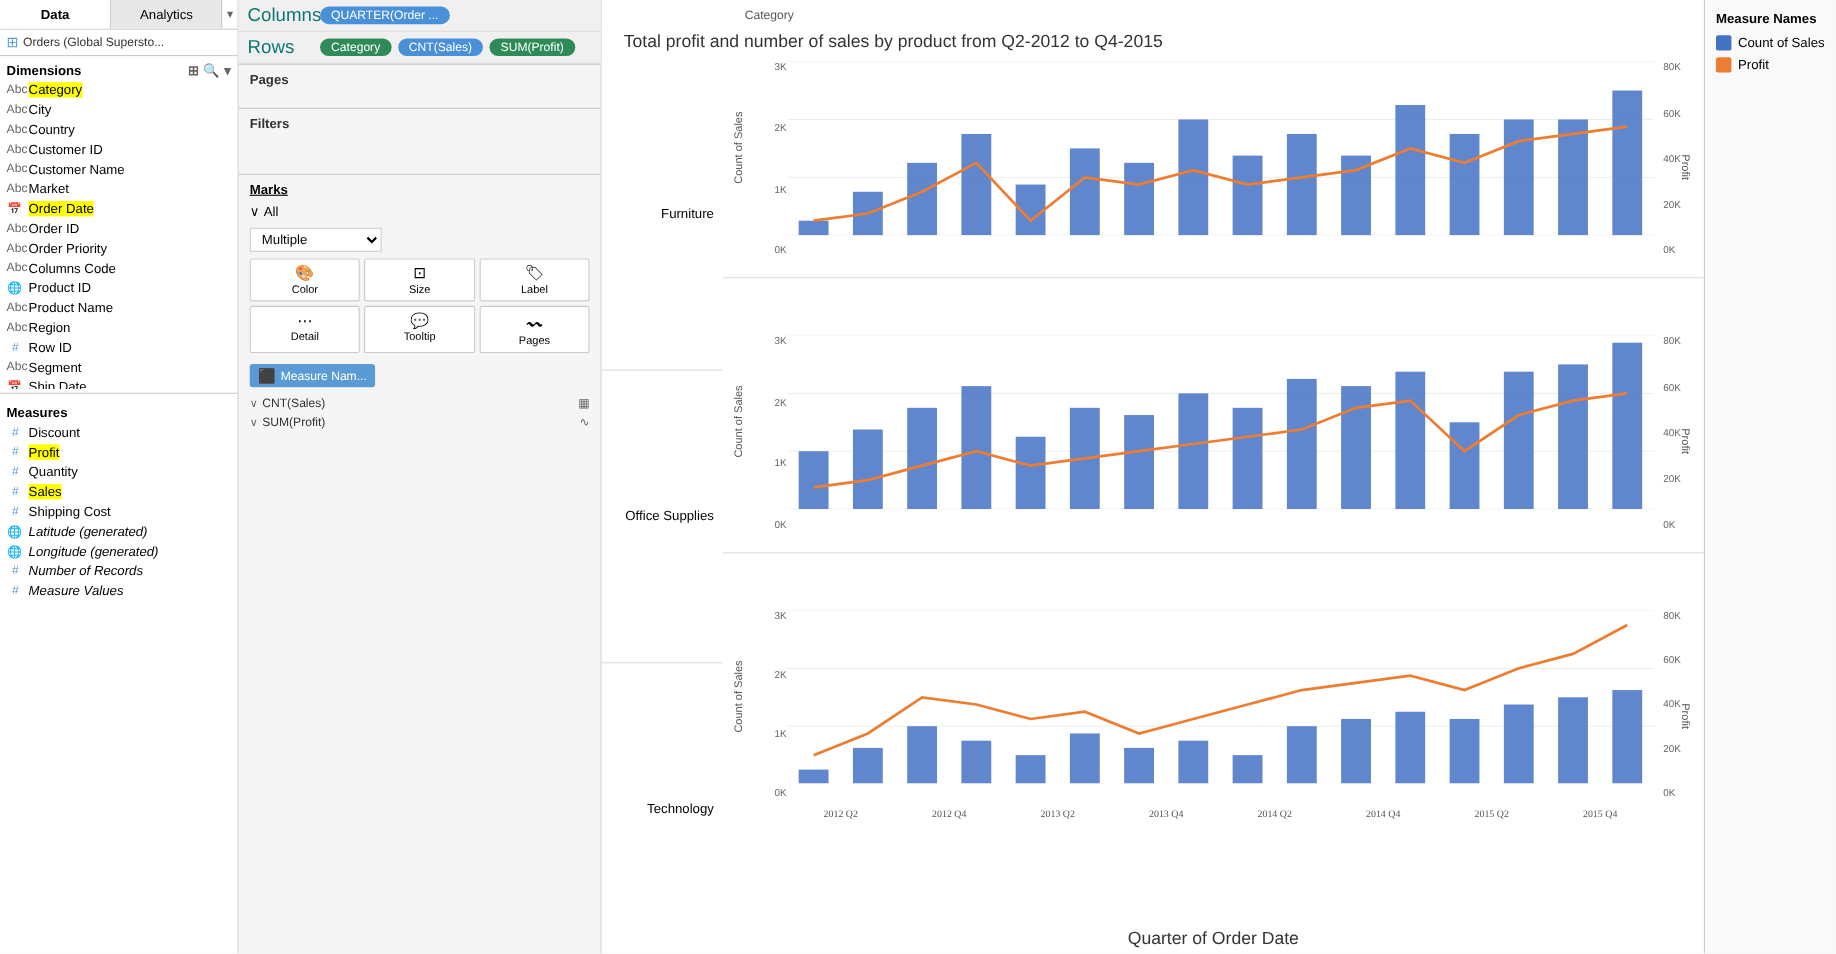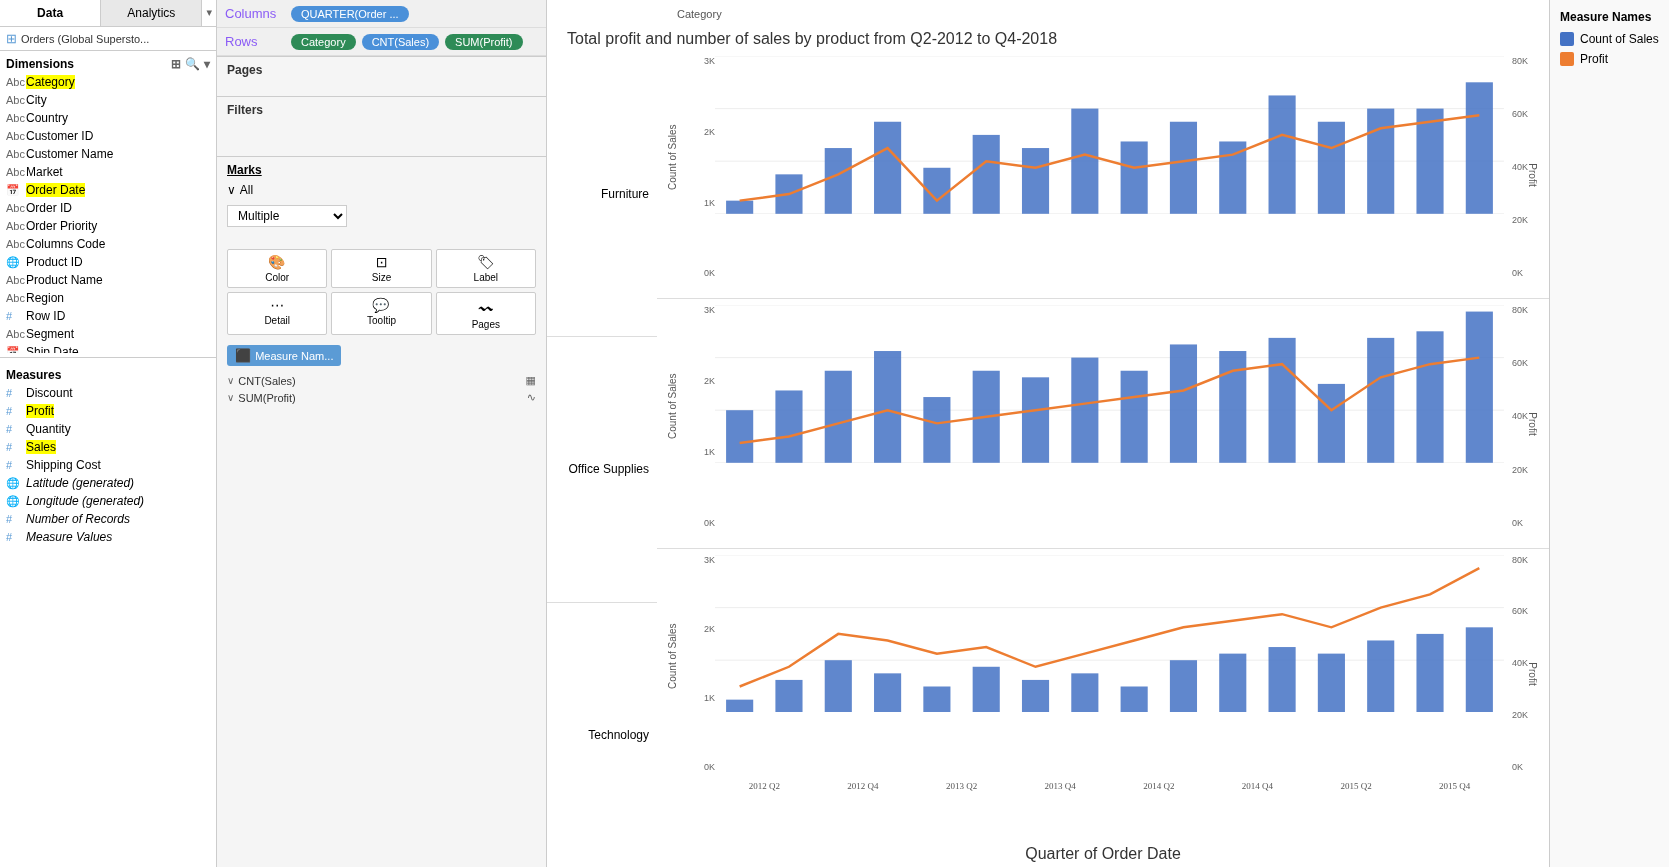--- a/index.html
+++ b/index.html
@@ -10,53 +10,53 @@
     #tab-bar { display: flex; border-bottom: 1px solid #ccc; }
     .tab { flex: 1; padding: 6px 8px; font-size: 12px; cursor: pointer; text-align: center; background: #e8e8e8; border-right: 1px solid #ccc; }
     .tab.active { background: #fff; font-weight: bold; }
     #data-source-row { display: flex; align-items: center; padding: 4px 6px; border-bottom: 1px solid #ccc; font-size: 11px; color: #333; }
     #data-source-row .ds-icon { margin-right: 4px; color: #5b9bd5; font-size: 13px; }
     
     .section-header { padding: 6px 6px 2px 6px; font-weight: bold; font-size: 12px; display: flex; align-items: center; justify-content: space-between; }
     .section-header .icons { display: flex; gap: 4px; color: #666; }
     
     .field-list { overflow-y: auto; }
-    .field-item { display: flex; align-items: center; padding: 2px 6px; cursor: pointer; white-space: nowrap; }
+    .field-item { display: flex; align-items: center; padding: 2px 6px; cursor: pointer; white-space: nowrap; text-align: center; }
     .field-icon { width: 16px; font-size: 11px; color: #5b9bd5; margin-right: 4px; flex-shrink: 0; }
     .field-icon.abc { color: #666; }
     .field-icon.hash { color: #5b9bd5; }
     .field-icon.globe { color: #5b9bd5; }
     .field-icon.calendar { color: #5b9bd5; }
     .field-label { font-size: 12px; }
     .field-label.highlighted-yellow { background: yellow; }
     .field-label.italic { font-style: italic; }
     
     .divider { height: 1px; background: #ccc; margin: 4px 0; }
 
     
     #middle-panel { width: 330px; background: #f5f5f5; border-right: 1px solid #ccc; display: flex; flex-direction: column; }
     
     
     #toolbar { background: #f0f0f0; border-bottom: 1px solid #ccc; padding: 0; }
     .toolbar-row { display: flex; align-items: center; padding: 4px 8px; gap: 6px; border-bottom: 1px solid #ddd; min-height: 28px; }
-    .toolbar-label { color: #8b5cf6; font-size: 13px; width: 60px; }
+    .toolbar-label { color: #0f766e; font-size: 17px; width: 60px; }
     .pill { display: inline-flex; align-items: center; background: #4a90d9; color: white; border-radius: 10px; padding: 2px 10px; font-size: 11px; cursor: pointer; }
     .pill.green { background: #2e8b57; }
     
     
     #pages-section { padding: 6px 10px; border-bottom: 1px solid #ccc; min-height: 40px; }
     #filters-section { padding: 6px 10px; border-bottom: 1px solid #ccc; min-height: 60px; }
     .section-title { font-size: 12px; font-weight: bold; color: #333; margin-bottom: 4px; }
     
     
     #marks-section { padding: 6px 10px; flex: 1; }
     .marks-header { display: flex; align-items: center; justify-content: space-between; margin-bottom: 6px; }
     .marks-label { font-size: 12px; font-weight: bold; text-decoration: underline; }
     .marks-all-label { display: flex; align-items: center; gap: 4px; font-size: 12px; margin-bottom: 8px; }
-    .marks-dropdown { display: flex; align-items: center; margin-bottom: 22px; }
+    .marks-dropdown { display: flex; align-items: center; margin-bottom: 6px; }
     .marks-select { border: 1px solid #ccc; background: white; padding: 2px 6px; font-size: 12px; width: 120px; }
     .marks-grid { display: grid; grid-template-columns: repeat(3, 1fr); gap: 4px; margin-bottom: 6px; }
     .mark-btn { display: flex; flex-direction: column; align-items: center; padding: 4px; border: 1px solid #ccc; background: white; cursor: pointer; font-size: 10px; border-radius: 2px; }
     .mark-icon { font-size: 14px; margin-bottom: 2px; }
     .measure-name-pill { background: #5b9bd5; color: white; padding: 3px 8px; border-radius: 3px; font-size: 11px; display: inline-flex; align-items: center; gap: 4px; cursor: pointer; margin-top: 4px; }
     
     .sub-marks { margin-top: 6px; }
     .sub-mark-row { display: flex; align-items: center; gap: 4px; padding: 2px 0; font-size: 11px; cursor: pointer; }
     .sub-mark-label { font-size: 11px; color: #333; }
     .sub-mark-icon { font-size: 10px; color: #666; }
@@ -308,37 +308,37 @@
     </div>
   </div>
 </div>
 
 <div id="main-area">
 
   <div style="padding:8px 0 0 130px;font-size:11px;color:#555;">
     <span>Category</span>
   </div>
 
-  <div id="chart-title">Total profit and number of sales by product from Q2-2012 to Q4-2018</div>
+  <div id="chart-title">Total profit and number of sales by product from Q2-2012 to Q4-2015</div>
 
   <div id="chart-container">
 
     <div style="width:110px;display:flex;flex-direction:column;padding-top:10px;">
       <div style="flex:1;display:flex;align-items:center;justify-content:flex-end;padding-right:8px;font-size:12px;border-bottom:1px solid #ddd;padding-bottom:10px;">
         <span>Furniture</span>
       </div>
       <div style="flex:1;display:flex;align-items:center;justify-content:flex-end;padding-right:8px;font-size:12px;border-bottom:1px solid #ddd;text-align:right;">
         <span style="line-height:1.3;">Office Supplies</span>
       </div>
       <div style="flex:1;display:flex;align-items:center;justify-content:flex-end;padding-right:8px;font-size:12px;">
         <span>Technology</span>
       </div>
     </div>
 
-    <div style="flex:1;display:flex;flex-direction:column;overflow:hidden;">
+    <div style="flex:1;display:flex;flex-direction:column;overflow:hidden;gap:46px;">
 
       <div style="flex:1;position:relative;border-bottom:1px solid #ddd;margin-bottom:2px;">
         <div style="position:absolute;left:0;top:50%;transform:translateY(-50%) rotate(-90deg);font-size:10px;color:#555;white-space:nowrap;width:30px;text-align:center;">Count of Sales</div>
 
         <div style="position:absolute;left:30px;top:4px;bottom:20px;width:28px;display:flex;flex-direction:column;justify-content:space-between;align-items:flex-end;font-size:9px;color:#666;">
           <span>3K</span>
             <span>2K</span>
             <span>1K</span>
             <span>0K</span>
         </div>

